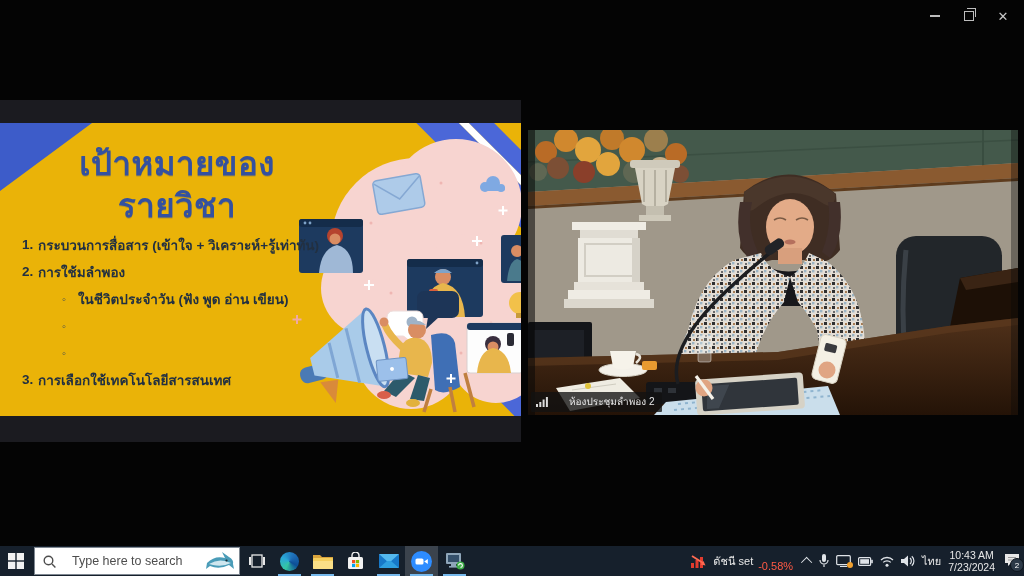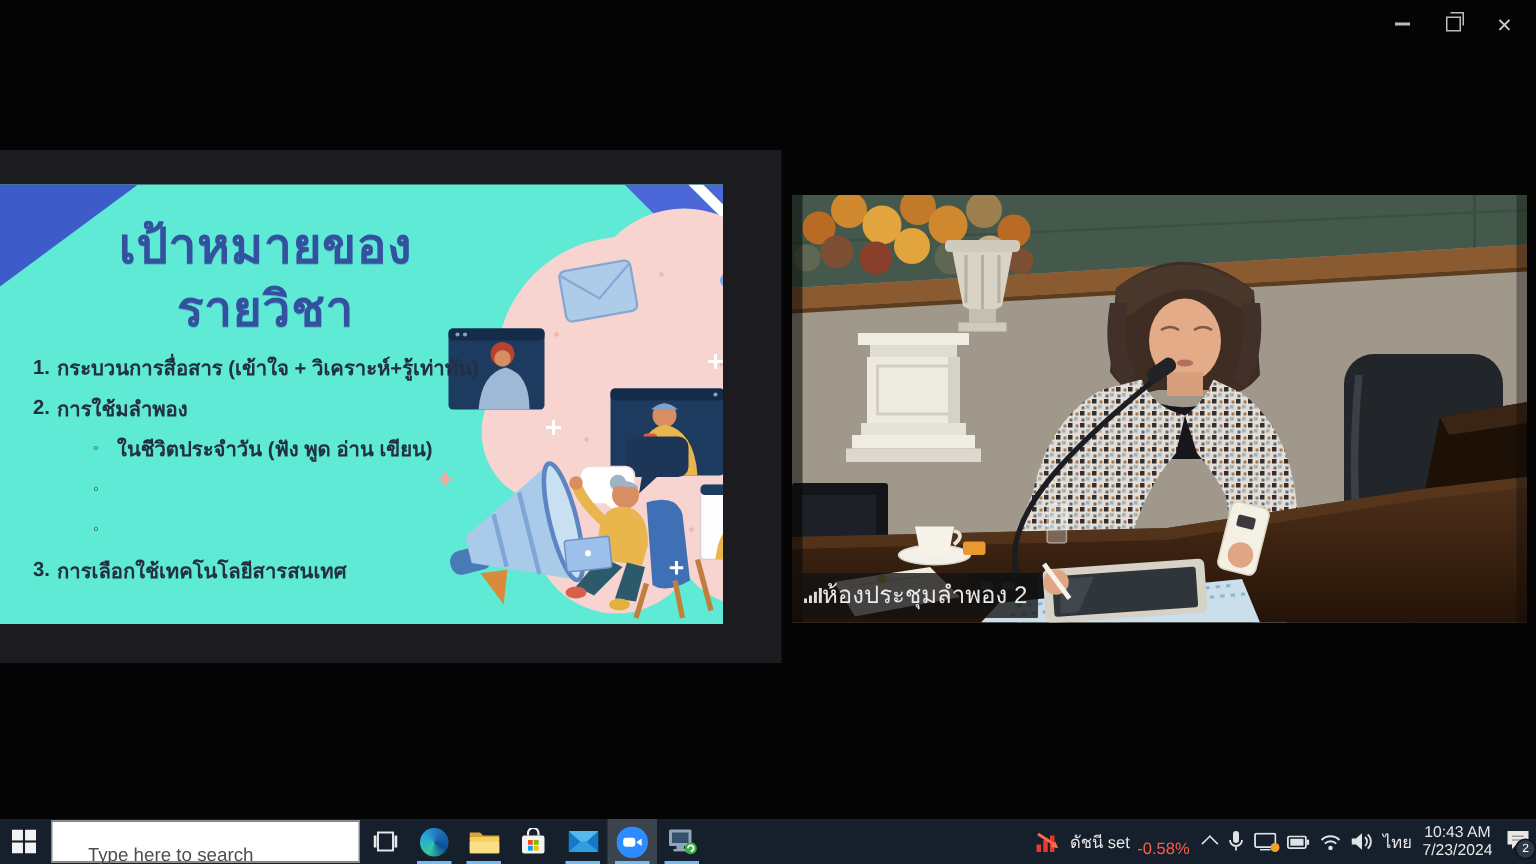--- a/index.html
+++ b/index.html
@@ -7,42 +7,42 @@
           font-family:"Liberation Sans","DejaVu Sans",sans-serif;}
   
   #titlebar-controls{position:absolute;top:4px;right:4px;display:flex;}
   .wbtn{width:34px;height:24px;display:flex;align-items:center;justify-content:center;cursor:pointer;}
   .glyph-min{width:10px;height:1.5px;background:#bdbdbd;display:block;}
   .glyph-restore{width:8px;height:8px;border:1.2px solid #bdbdbd;position:relative;display:block;}
   .glyph-restore:before{content:"";position:absolute;left:2px;top:-4px;width:8px;height:8px;border:1.2px solid #bdbdbd;border-left-width:0;border-bottom-width:0;}
   .glyph-close{color:#c8c8c8;font-size:13px;line-height:13px;}
   
   #shared-tile{position:absolute;left:0;top:100px;width:521px;height:342px;background:#1b1b20;}
-  #slide{position:absolute;left:0;top:23px;width:482px;height:293px;background:#5eead4;overflow:hidden;}
+  #slide{position:absolute;left:0;top:23px;width:521px;height:293px;background:#eab308;overflow:hidden;}
   #corner-tri{position:absolute;left:0;top:0;width:0;height:0;
       border-top:68px solid #3d5cc9;border-right:92px solid transparent;}
   #illus{position:absolute;left:281px;top:0;}
   #slide-title{position:absolute;left:12px;top:20px;width:330px;text-align:center;
       color:#34519f;font-weight:800;font-size:33px;line-height:42px;letter-spacing:.5px;
       text-shadow:0 1px 0 rgba(40,60,130,.25);}
   #slide-list{position:absolute;left:22px;top:108px;width:345px;color:#223041;
       font-size:13.5px;font-weight:700;}
   .s-line{height:27px;display:flex;align-items:center;white-space:nowrap;}
   .s-line .mk{width:16px;flex:0 0 auto;}
   .s-line.sub{padding-left:40px;}
   .s-line.sub .mk{width:16px;font-size:11px;color:#3c4a58;}
   
   #speaker-tile{position:absolute;left:528px;top:130px;width:490px;height:285px;background:#11130f;}
   #name-label{position:absolute;left:3px;bottom:3px;background:rgba(18,18,18,.78);color:#e9e9e9;
-      font-size:16px;padding:2px 7px 3px 5px;display:flex;align-items:center;gap:0;border-radius:1px;}
+      font-size:10px;padding:2px 7px 3px 5px;display:flex;align-items:center;gap:21px;border-radius:1px;}
   
   #taskbar{position:absolute;left:0;bottom:0;width:1024px;height:30px;background:#16202c;display:flex;align-items:stretch;}
   .tb-start{width:32px;display:flex;align-items:center;justify-content:center;cursor:pointer;}
   .tb-search{position:relative;width:192px;margin:1px 0 1px 2px;background:#fff;border:1px solid #7f8892;
-      display:flex;align-items:center;padding:0 4px 0 8px;gap:14px;flex-direction:column;}
+      display:flex;align-items:center;padding:0 4px 0 8px;gap:14px;}
   .tb-search input{border:none;outline:none;flex:1;font-size:12.5px;color:#3a3a3a;background:transparent;
       font-family:"Liberation Sans",sans-serif;min-width:0;}
   .tb-search input::placeholder{color:#4d4d4d;opacity:1;}
   .tb-slot{position:relative;width:33px;display:flex;align-items:center;justify-content:center;cursor:pointer;}
   .tb-slot.active{background:rgba(255,255,255,.16);}
   .tb-slot .underline{position:absolute;left:5px;right:5px;bottom:0;height:2px;background:#76b9ed;}
   #tray{margin-left:auto;display:flex;align-items:center;gap:7px;padding-right:4px;color:#e8e8e8;font-size:11px;}
   #stock-widget{display:flex;align-items:center;gap:5px;cursor:pointer;padding:0 4px;}
   #stock-widget .chg{color:#ff5a45;margin-top:10px;}
   .tray-ic{display:flex;align-items:center;justify-content:center;cursor:pointer;}

